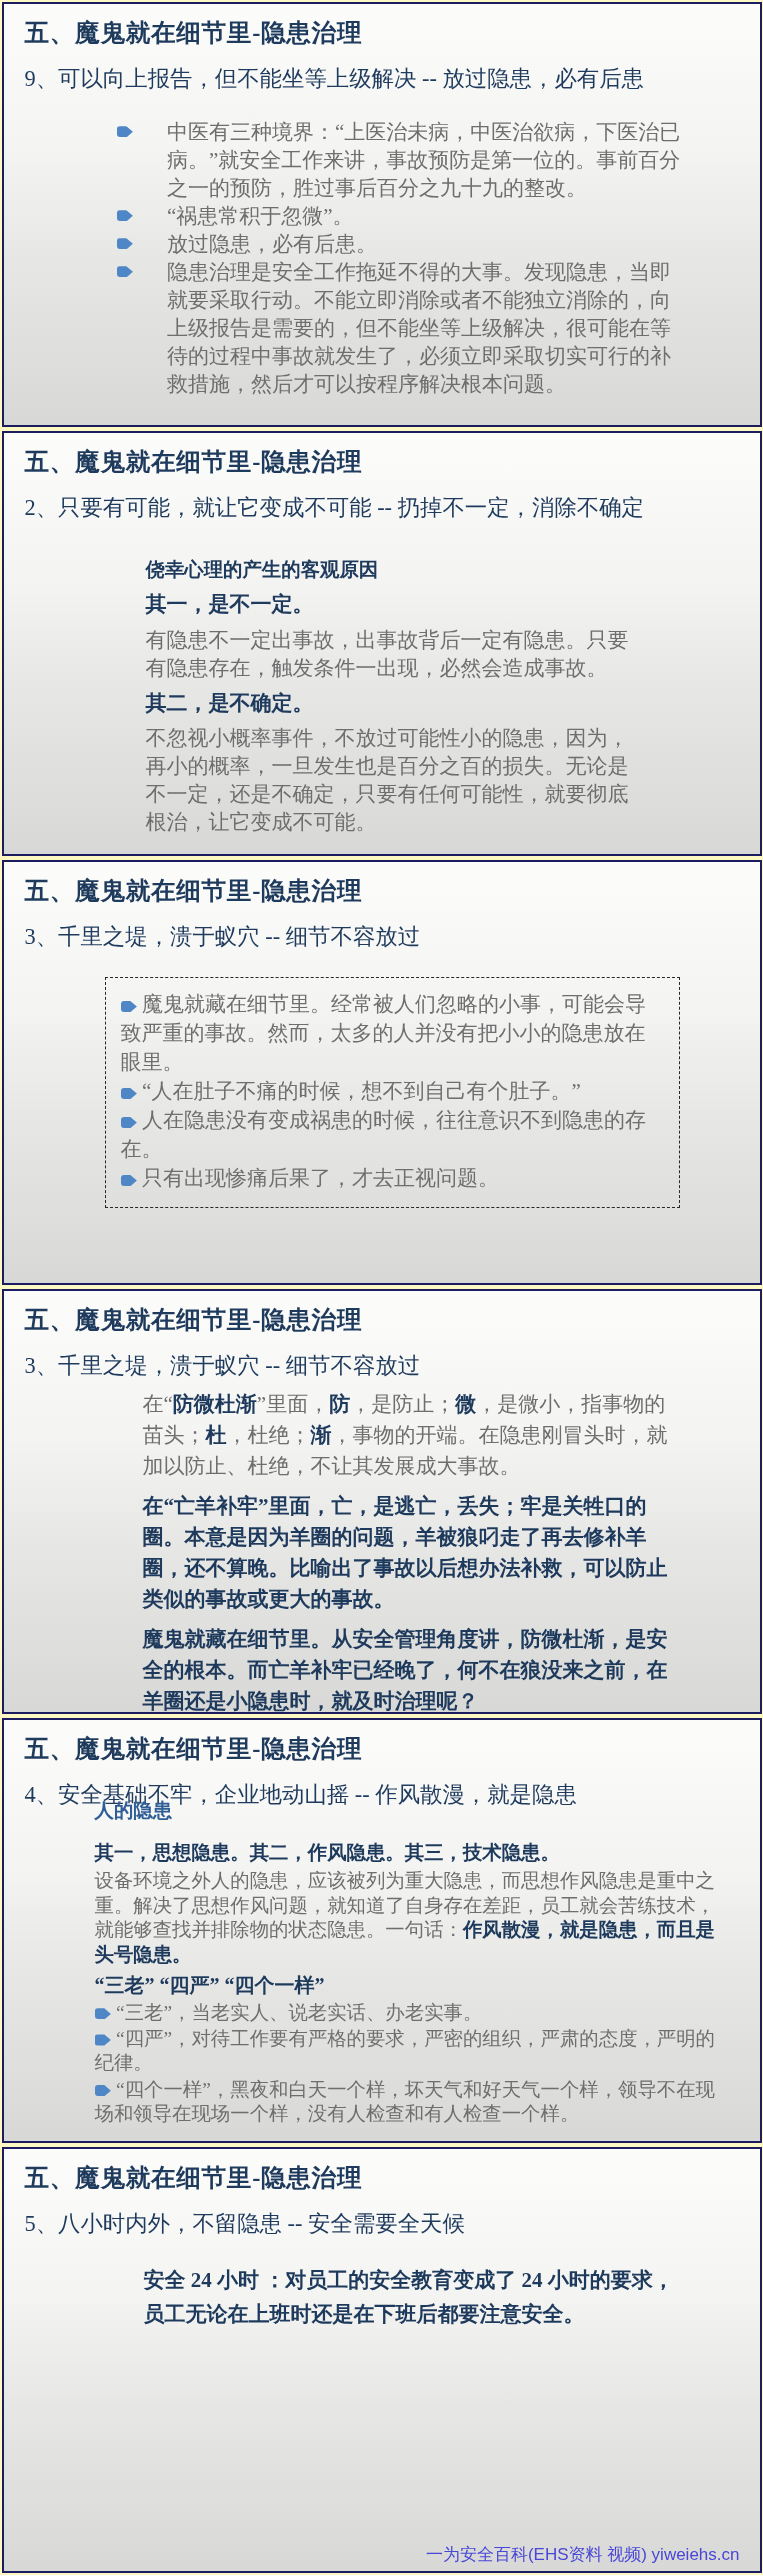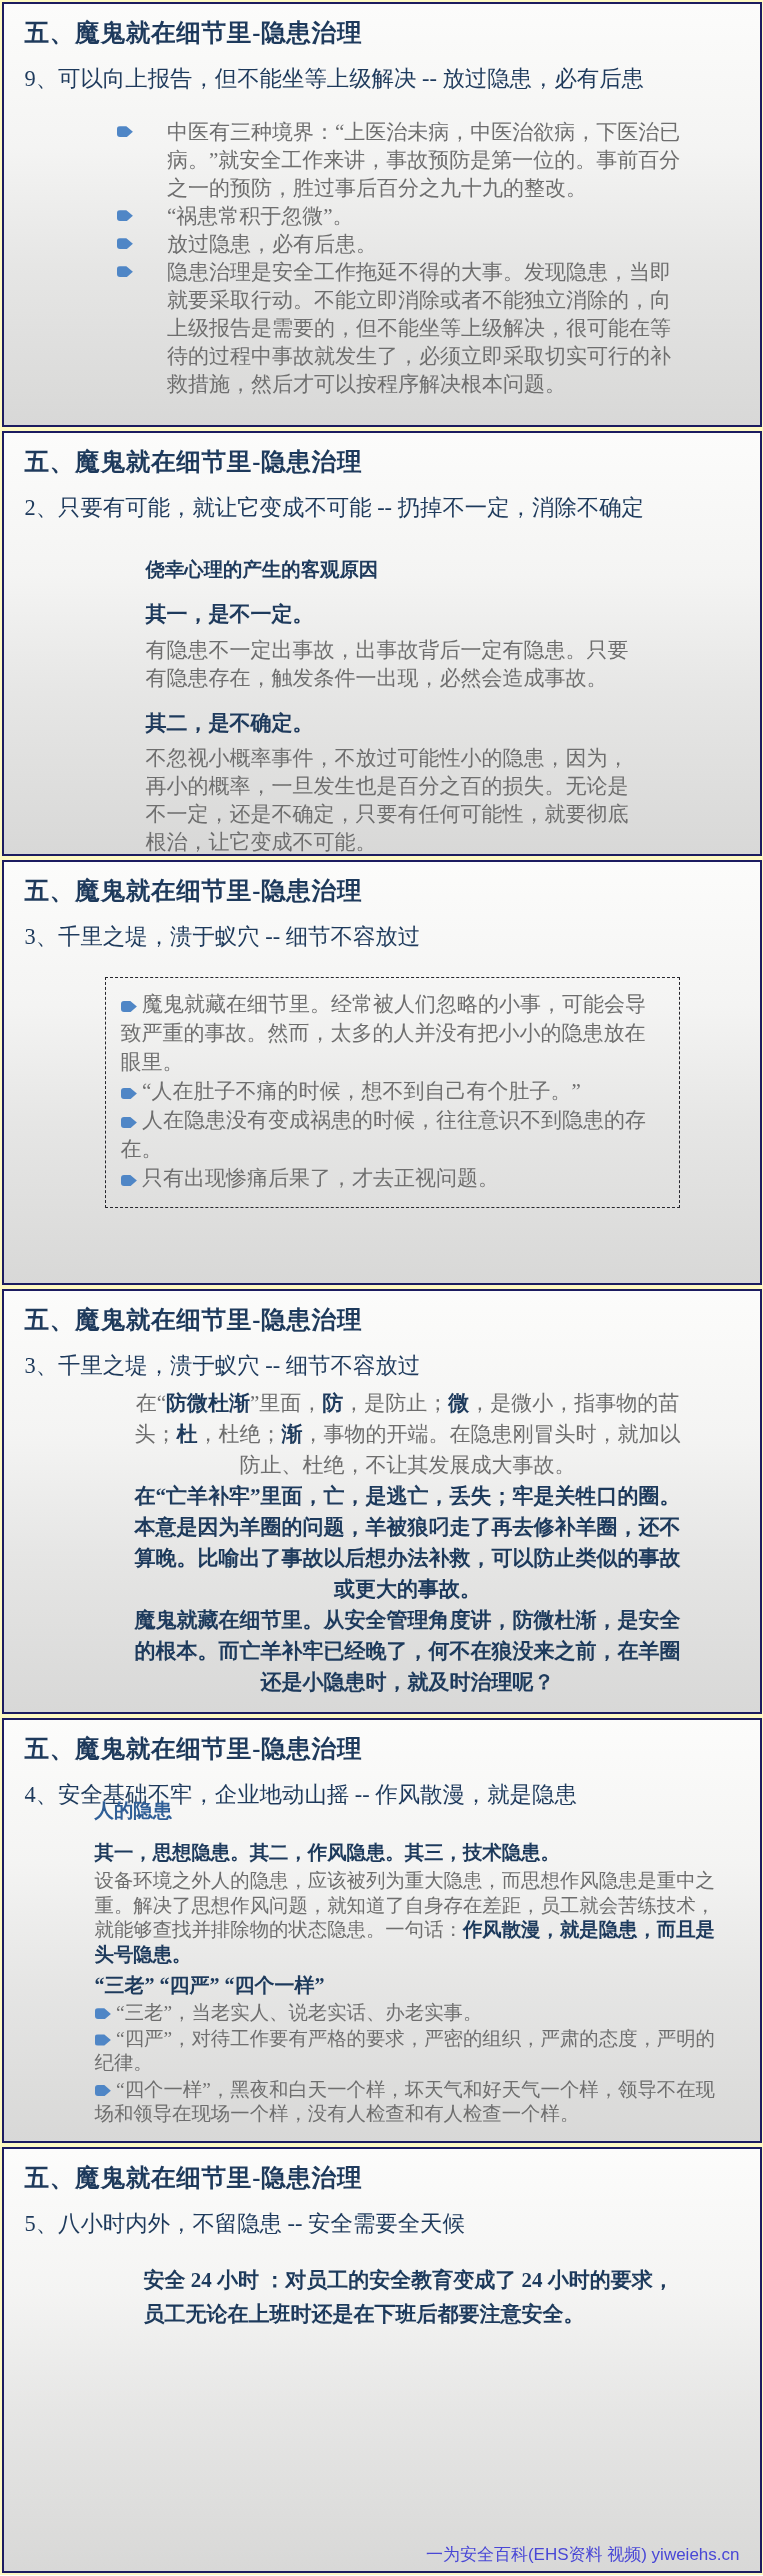--- a/index.html
+++ b/index.html
@@ -29,33 +29,33 @@
   }
   .blt { flex:0 0 auto; width:16.4px; height:11.2px; margin:8.2px 6px 0 0; }
   .ibt { display:inline-block; width:16.4px; height:11.2px; margin:0 5.2px -0.7px 0; }
 
   
   .s1-list { margin:24.6px 78px 0 113px; }
   .s1-list .item { display:flex; align-items:flex-start; font-size:21px; line-height:28px; color:#6e6e6e;gap:28px; }
 
   
   .s2-head { margin:34px 0 0 142px; font-size:19.4px; font-weight:700; color:#1e3a5c; }
-  .s2-pt   { margin:17px 0 0 142px; font-size:21px; font-weight:700; color:#1e3a5c; }
+  .s2-pt   { margin:7px 0 0 142px; font-size:21px; font-weight:700; color:#1e3a5c; }
   .s2-txt  { margin:7.5px 0 0 142px; width:490px; font-size:21px; line-height:28px; color:#6e6e6e; }
 
   
   .s3-box {
     margin:26px 0 0 101px; width:575px; box-sizing:border-box;
     border:1.5px dashed #26262c; padding:12px 15px 13.4px 15px;
   }
   .s3-box p { margin:0; font-size:21px; line-height:29px; color:#6e6e6e; }
 
   
   .s4-body { margin:7.5px 78px 0 130px; font-size:21px; line-height:31px; }
-  .s4-body p { margin:0;text-align:center; }
+  .s4-body p { margin:9px; }
   .g { color:#6e6e6e; }
   .b { color:#1d3a5c; font-weight:700; }
 
   
   .s5 .subtitle { max-width:583px; }
   .s5-body { margin:-10.4px 45px 0 91px; font-size:19.4px; line-height:24.6px; }
   .s5-h1 { font-size:19.4px; font-weight:700; color:#2f5e96; }
   .s5-h2 { margin-top:17px; font-weight:700; color:#1d3a5c; }
   .s5-para { margin-top:3.7px; width:627px; color:#6e6e6e; }
   .s5-h3 { margin-top:5.2px; font-size:20px; font-weight:700; color:#1d3a5c; }

